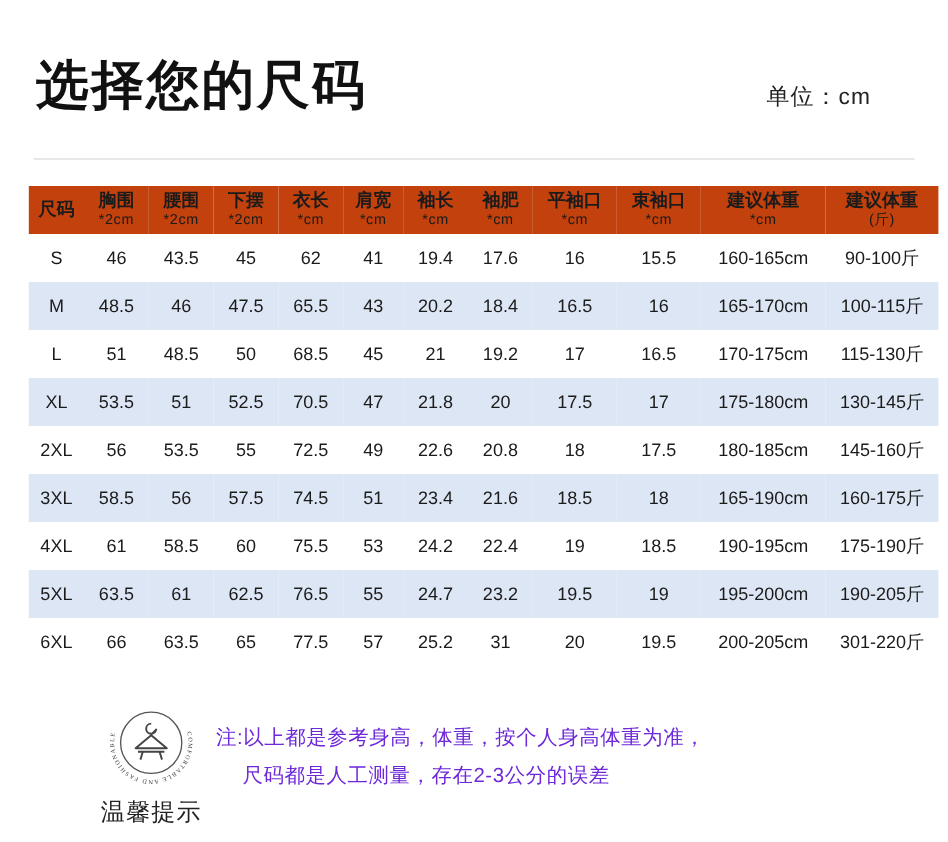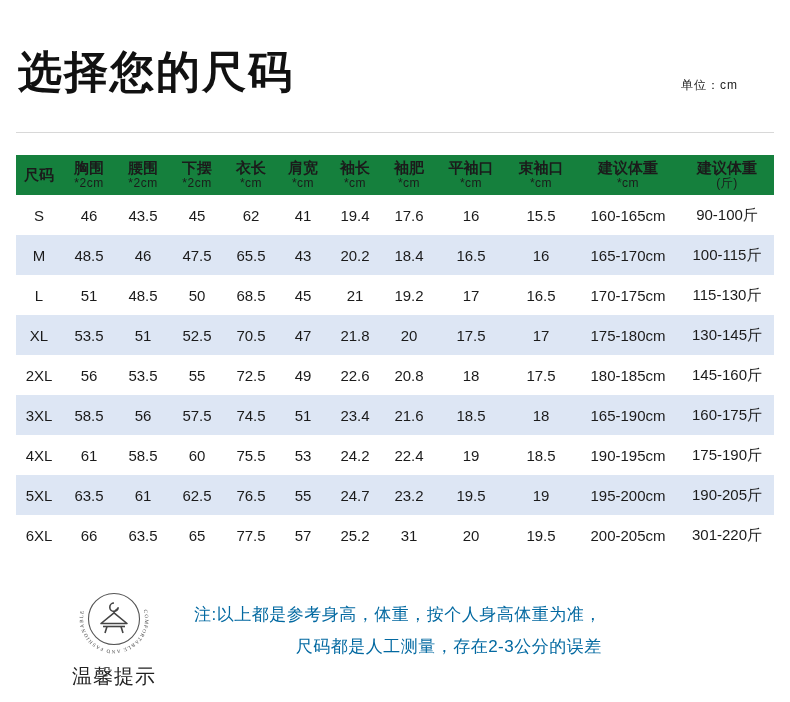--- a/index.html
+++ b/index.html
@@ -12,42 +12,42 @@
     background: #ffffff;
     font-family: "Liberation Sans", sans-serif;
     color: #1a1a1a;
     overflow: hidden;
   }
   .page {
     position: relative;
     width: 790px;
     height: 702px;
     box-sizing: border-box;
-    padding: 0 12px;
+    padding: 0 24px;
   }
   .header {
     position: relative;
     height: 120px;
     display: flex;
     align-items: flex-end;
   }
   .title {
     font-size: 44px;
     font-weight: bold;
     letter-spacing: 2px;
     color: #111;
     line-height: 1;
     padding-bottom: 26px;
     margin-left: 6px;
   }
   .unit {
     position: absolute;
     right: 40px;
     bottom: 26px;
-    font-size: 12px;
+    font-size: 19px;
     color: #222;
     letter-spacing: 1px;
   }
   .divider {
     height: 1px;
     background: #d8d8d8;
     margin: 12px 4px 22px 4px;
   }
   table.size-table {
     width: 746px;
@@ -57,21 +57,21 @@
   }
   table.size-table th, table.size-table td {
     text-align: center;
     vertical-align: middle;
     font-size: 15px;
     color: #1b1b1b;
     padding: 0;
     height: 40px;
   }
   thead th {
-    background: #15803d;
+    background: #c2410c;
     font-size: 15px;
     font-weight: bold;
     line-height: 1.12;
     height: 44px;
   }
   thead th .sub {
     display: block;
     font-size: 12px;
     font-weight: normal;
     letter-spacing: .5px;
@@ -112,27 +112,25 @@
     margin: 0 auto;
   }
   .badge .ring svg { display: block; }
   .badge .tip {
     margin-top: 6px;
     font-size: 20px;
     color: #222;
     letter-spacing: 1px;
   }
   .notes {
-    margin-left: 26px;
     padding-top: 18px;
     font-size: 17px;
     line-height: 1.9;
-    color: #0369a1;
+    color: #6d28d9;
     letter-spacing: .5px;
-    text-align: right;
   }
   .notes .line2 { padding-left: 22px; }
 </style>
 </head>
 <body>
 
 <div class="page">
 
   <div class="header">
     <div class="title">选择您的尺码</div>

